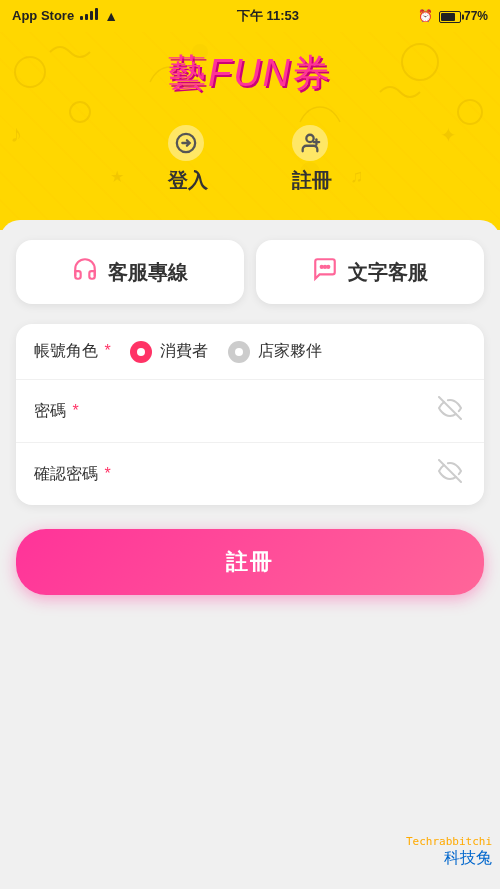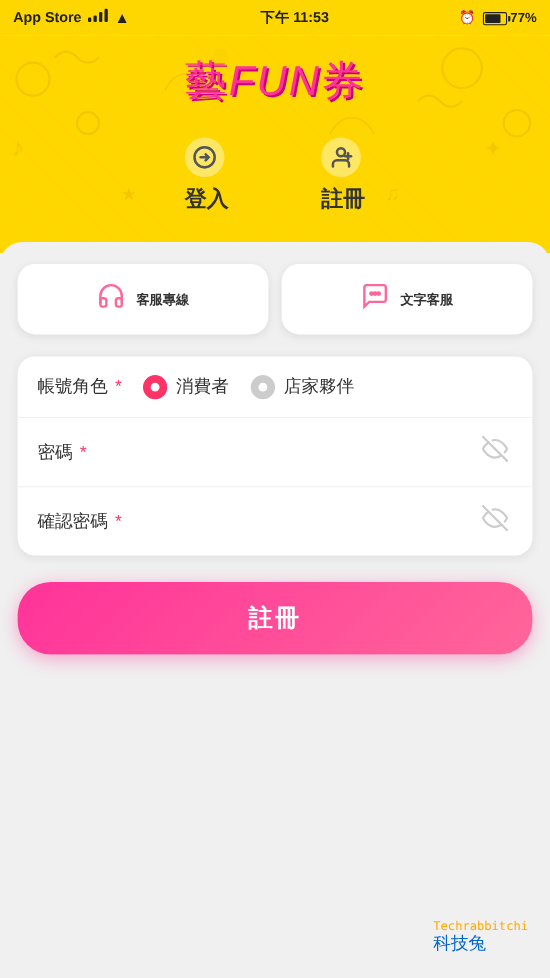--- a/index.html
+++ b/index.html
@@ -193,21 +193,21 @@
       justify-content: center;
       gap: 10px;
       cursor: pointer;
       box-shadow: 0 2px 8px rgba(0,0,0,0.08);
     }
     .service-btn-icon {
       font-size: 22px;
       color: #ff6699;
     }
     .service-btn-label {
-      font-size: 12px;
+      font-size: 20px;
       font-weight: 600;
       color: #333;
     }
 
     
     .form-card {
       background: white;
       border-radius: 16px;
       box-shadow: 0 2px 10px rgba(0,0,0,0.07);
       overflow: hidden;
@@ -311,21 +311,22 @@
       color: white;
       cursor: pointer;
       box-shadow: 0 4px 16px rgba(255,50,150,0.4);
       letter-spacing: 2px;
     }
 
     
     .watermark {
       position: absolute;
       bottom: 20px;
-      right: 20px;
+      right: 8px;
+      text-align: right;
       z-index: 10;
     }
     .watermark-top {
       font-size: 11px;
       color: #ffaa00;
       font-family: monospace;
     }
     .watermark-bottom {
       font-size: 16px;
       font-weight: 400;

